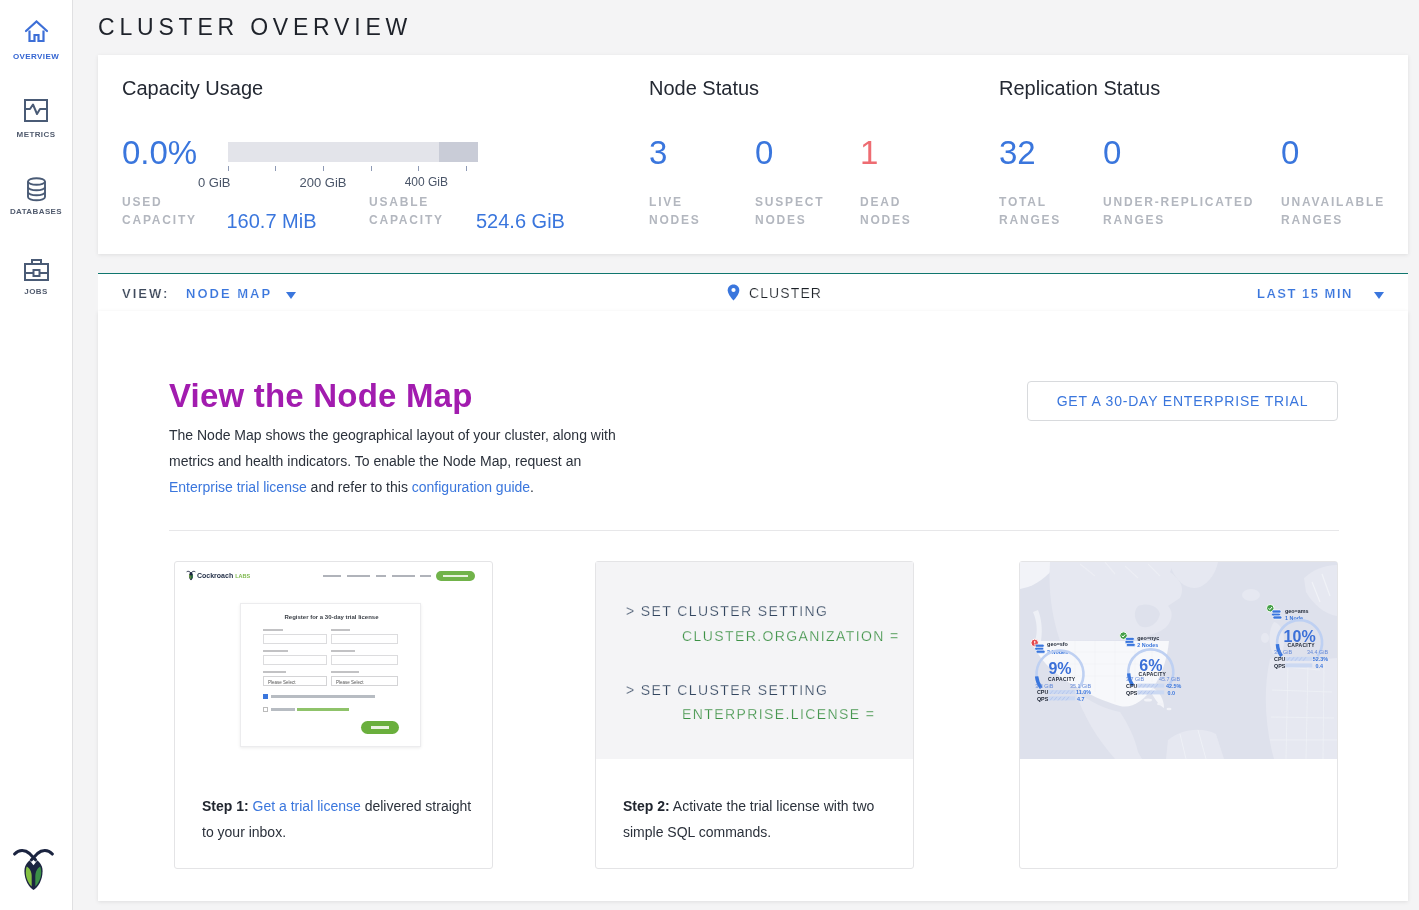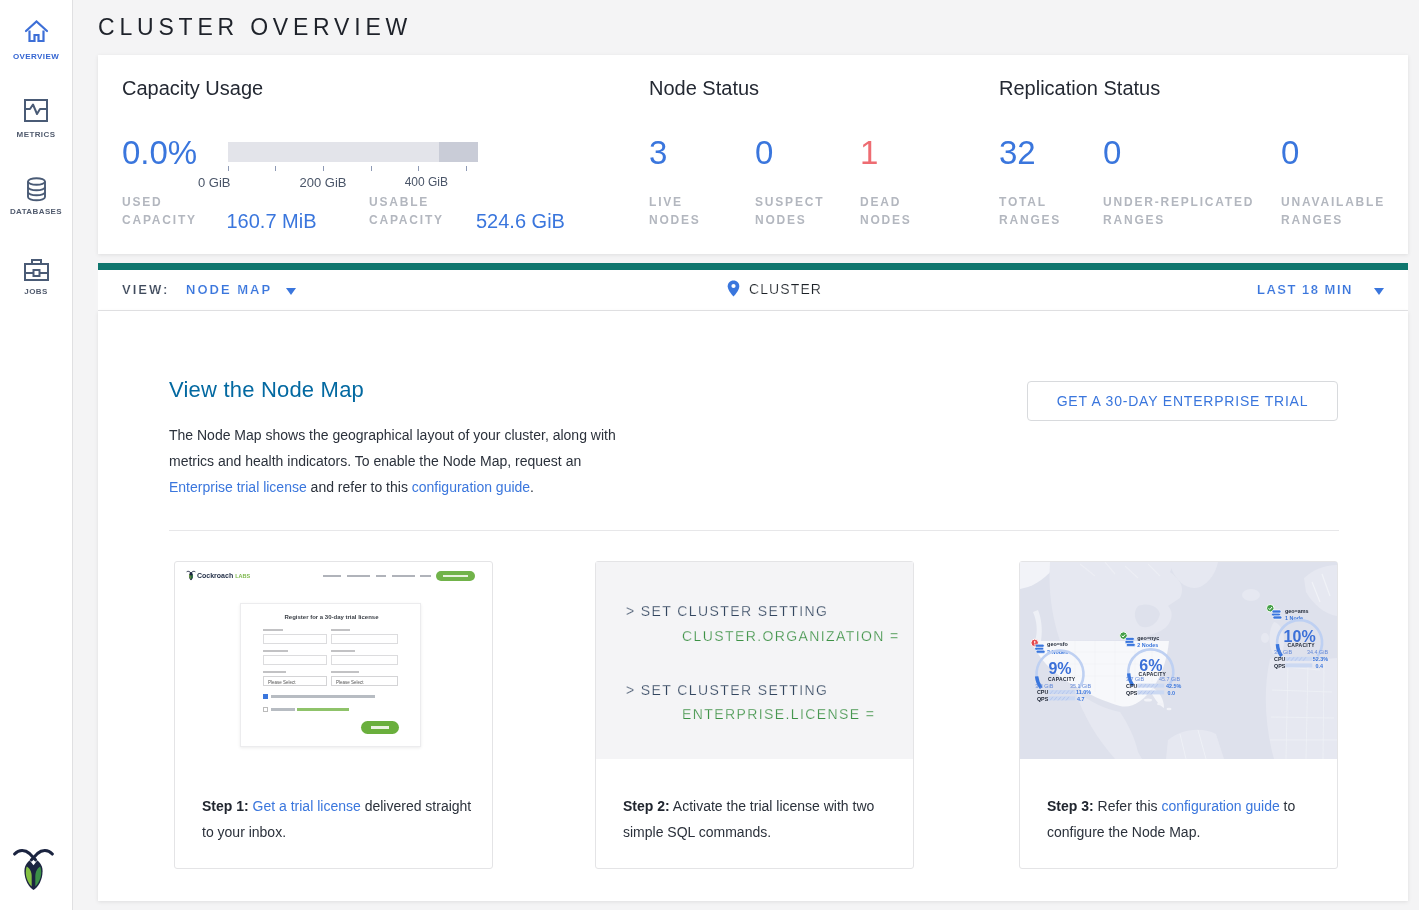--- a/index.html
+++ b/index.html
@@ -9,33 +9,33 @@
 
 #sidebar { position:absolute; left:0; top:0; width:73px; height:910px; background:#fff; border-right:1px solid #e0e0e2; }
 .navitem { position:absolute; left:0; width:72px; text-align:center; }
 .navlabel { font-size:8px; font-weight:bold; letter-spacing:0.4px; color:#515b6e; display:block; }
 .navlabel.act { color:#3465d2; }
 
 #title { position:absolute; left:98px; top:14px; font-size:23px; letter-spacing:4.8px; color:#1e222a; font-weight:500; }
 
 .panel { position:absolute; background:#fff; box-shadow:0 1px 4px rgba(0,0,0,0.09); }
 #summary { left:98px; top:55px; width:1310px; height:199px; }
-#toolbar { position:absolute; left:98px; top:263px; width:1310px; height:48px; background:#fff; border-top:7px solid #0f766e; border-bottom:1px solid #e4e4e6; box-shadow:none; }
+#toolbar { position:absolute; left:98px; top:273px; width:1310px; height:48px; background:#fff; border-top:1px solid #0f766e; border-bottom:1px solid #e4e4e6; box-shadow:none; }
 #mainpanel { left:98px; top:311px; width:1310px; height:590px; }
 
 .sumtitle { position:absolute; top:22px; font-size:20px; color:#242933; }
 .bignum { position:absolute; top:81px; font-size:33px; color:#3a76dd; line-height:33px; }
 .bignum.red { color:#ee6c72; }
 .smlabel { position:absolute; top:138px; font-size:12px; font-weight:bold; letter-spacing:1.8px; color:#b3b7bf; line-height:18px; }
 .midnum { position:absolute; top:155px; font-size:20px; color:#3a76dd; }
 
 .tb { position:absolute; top:0; height:38px; line-height:39px; font-size:13px; font-weight:bold; letter-spacing:2px; -webkit-text-stroke:0.2px #fff; }
 .caret { position:absolute; width:0; height:0; border-left:5.5px solid transparent; border-right:5.5px solid transparent; border-top:7px solid #3a76dd; }
 
-#h2 { position:absolute; left:169px; top:377px; font-size:22px; color:#0369a1; font-weight:400; letter-spacing:0.2px; }
+#h2 { position:absolute; left:169px; top:377px; font-size:33px; color:#a21caf; font-weight:700; letter-spacing:0.2px; }
 #para { position:absolute; left:169px; top:423px; font-size:14px; line-height:25.8px; color:#2b313b; white-space:nowrap; }
 a { color:#3a76dd; text-decoration:none; }
 #trialbtn { position:absolute; left:1027px; top:381px; width:311px; height:40px; border:1px solid #d8dadd; border-radius:4px; background:#fff; color:#3a76dd; font-size:14px; letter-spacing:0.8px; text-align:center; line-height:38px; }
 #divider { position:absolute; left:169px; top:530px; width:1170px; height:1px; background:#e7e7e9; }
 .card { position:absolute; top:561px; width:319px; height:308px; border:1px solid #e4e4e6; border-radius:3px; background:#fff; }
 .cardimg { position:absolute; left:0; top:0; width:317px; height:197px; overflow:hidden; }
 .steptext { position:absolute; left:27px; top:231px; width:280px; font-size:14px; line-height:26px; color:#2b313b; }
 .steptext b { color:#21262f; }
 
 #code2 { background:#f4f4f6; }
@@ -129,21 +129,21 @@
 
 <div id="toolbar">
   <div class="tb" style="left:24px; color:#3f4a5c;">VIEW:</div>
   <div class="tb" style="left:88px; color:#3a76dd;">NODE MAP</div>
   <div class="caret" style="left:188px; top:18px;"></div>
   <svg width="13" height="17" viewBox="0 0 13 17" style="position:absolute; left:629px; top:10px;">
     <path d="M6.5 0.5 C3 0.5 0.7 3 0.7 6.2 C0.7 10.5 6.5 16.5 6.5 16.5 C6.5 16.5 12.3 10.5 12.3 6.2 C12.3 3 10 0.5 6.5 0.5 Z" fill="#3a76dd"></path>
     <circle cx="6.5" cy="6" r="2.1" fill="#fff"></circle>
   </svg>
   <div class="tb" style="left:651px; color:#1c2127; letter-spacing:1.1px; font-weight:500; font-size:14px;">CLUSTER</div>
-  <div class="tb" style="left:1159px; color:#3a76dd; letter-spacing:1.5px;">LAST 18 MIN</div>
+  <div class="tb" style="left:1159px; color:#3a76dd; letter-spacing:1.5px;">LAST 15 MIN</div>
   <div class="caret" style="left:1276px; top:18px;"></div>
 </div>
 
 <div class="panel" id="mainpanel"></div>
 <div id="h2">View the Node Map</div>
 <div id="para">The Node Map shows the geographical layout of your cluster, along with<br>metrics and health indicators. To enable the Node Map, request an<br><a>Enterprise trial license</a> and refer to this <a>configuration guide</a>.</div>
 <div id="trialbtn">GET A 30-DAY ENTERPRISE TRIAL</div>
 <div id="divider"></div>
 
 <div class="card" style="left:174px;">
@@ -314,14 +314,13 @@
       <text x="254" y="99.2" font-size="5.4" font-weight="bold" fill="#1c2433">CPU</text>
       <rect x="265.3" y="94.8" width="27" height="4" fill="#ccd9f2"></rect>
       <path d="M267 98.8 l3-3.6 M271 98.8 l3-3.6 M275 98.8 l3-3.6 M279 98.8 l3-3.6 M283 98.8 l3-3.6" stroke="#b6c7ee" stroke-width="1"></path>
       <text x="308" y="99.2" font-size="5.4" font-weight="bold" fill="#3a76dd" text-anchor="end">52.3%</text>
       <text x="254" y="105.8" font-size="5.4" font-weight="bold" fill="#1c2433">QPS</text>
       <rect x="265.3" y="101.4" width="27" height="4" fill="#ccd9f2"></rect>
       <text x="303" y="105.8" font-size="5.4" font-weight="bold" fill="#3a76dd" text-anchor="end">0.4</text>
     </g>
   </svg>
   </div>
-  <div class="steptext"><b>Step 3:</b> Refer this <a>configuration guide</a> to configure the Node Map.</div>
 </div>
 
 </body></html>

